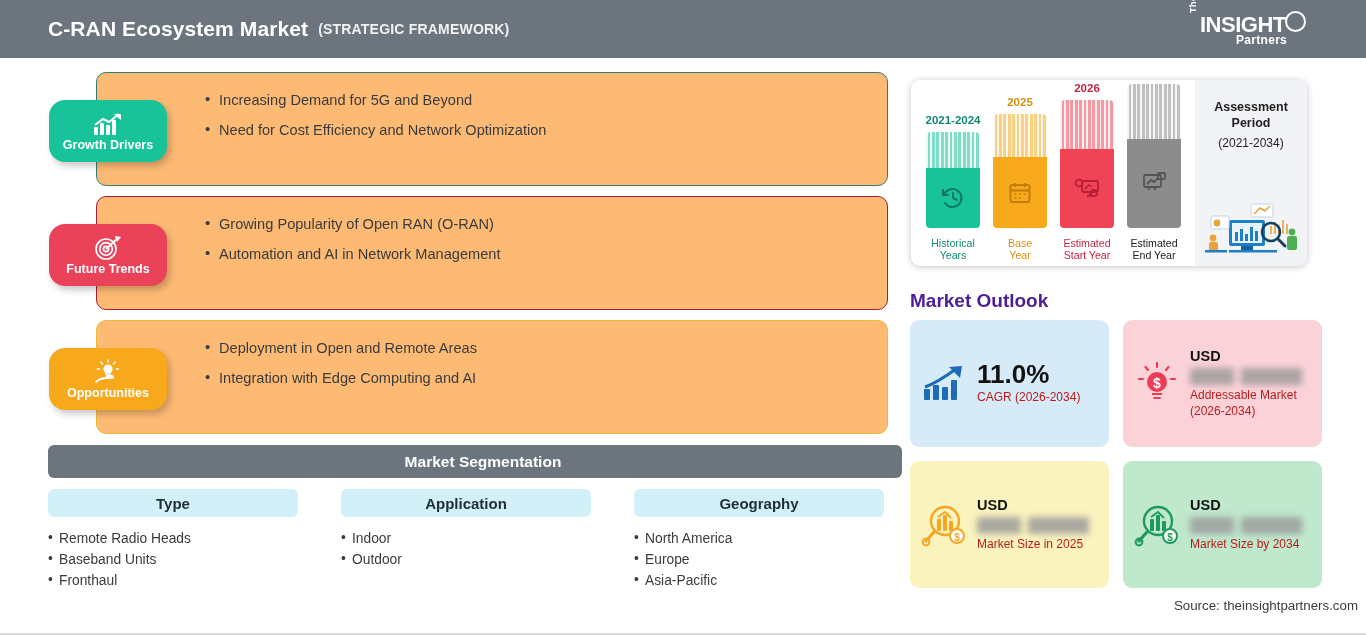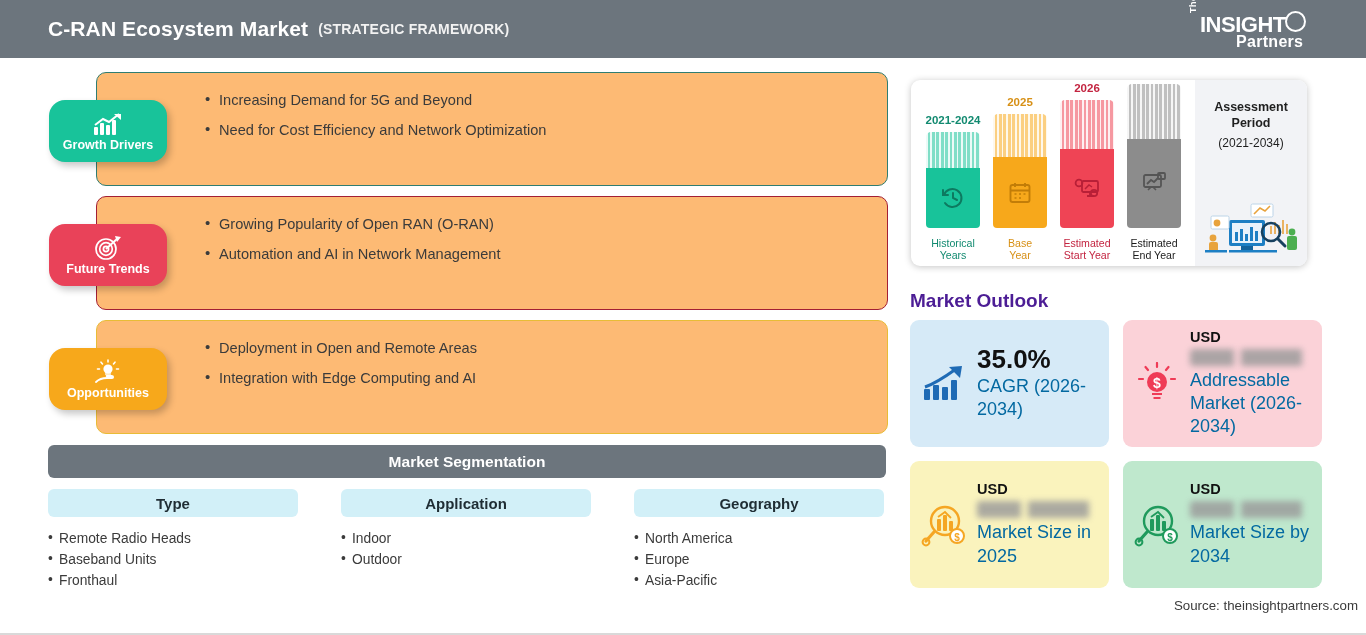--- a/index.html
+++ b/index.html
@@ -7,21 +7,21 @@
   .page{position:absolute;inset:0;background:#fff;border-bottom:2px solid #d9d9d9;}
 
   
   .header{position:absolute;left:0;top:0;width:1366px;height:58px;background:#6c757d;}
   .header-inner{position:absolute;left:48px;top:0;height:58px;display:flex;align-items:center;gap:10px;}
   .h-title{font-size:21px;font-weight:bold;color:#ffffff;letter-spacing:.1px;}
   .h-sub{font-size:14px;font-weight:bold;color:#f2f2f2;letter-spacing:.2px;}
   .logo{position:absolute;right:58px;top:9px;width:120px;height:42px;color:#fff;}
   .logo .the{position:absolute;left:0;top:4px;font-size:9px;font-weight:bold;transform:rotate(-90deg);transform-origin:left top;letter-spacing:.5px;}
   .logo .ins{position:absolute;left:12px;top:3px;font-size:22px;font-weight:bold;letter-spacing:-.5px;font-family:"Liberation Sans",sans-serif;}
-  .logo .ptn{position:absolute;left:48px;top:24px;font-size:16px;font-weight:bold;letter-spacing:.3px;}
+  .logo .ptn{position:absolute;left:48px;top:24px;font-size:12px;font-weight:bold;letter-spacing:.3px;}
   .logo .ring{position:absolute;right:2px;top:2px;width:17px;height:17px;border:2.5px solid #fff;border-radius:50%;}
 
   
   .left{position:absolute;left:0;top:58px;width:900px;height:577px;}
 
   .drow{position:absolute;left:96px;width:790px;border:1.4px solid #2f7d72;border-radius:10px;background:#fdba74;}
   .drow.r1{top:14px;height:112px;border-color:#2f7d72;}
   .drow.r2{top:138px;height:112px;border-color:#a31f34;}
   .drow.r3{top:262px;height:112px;border-color:#e8bc36;}
 
@@ -34,21 +34,21 @@
   .badge-ico{height:26px;display:flex;align-items:flex-end;justify-content:center;}
   .badge-lbl{font-size:12.5px;font-weight:bold;color:#fff;margin-top:2px;line-height:1;}
 
   .bullets{position:absolute;left:108px;top:18px;right:14px;}
   .bullets li{font-size:14.6px;color:#3b3b3b;line-height:1.25;margin-bottom:12px;list-style:none;position:relative;padding-left:14px;}
   .bullets li:before{content:"•";position:absolute;left:0;top:-1px;color:#3b3b3b;font-size:15px;}
   .bullets{margin:0;padding:0;}
 
   
   .segbar{position:absolute;left:48px;top:387px;width:838px;height:33px;background:#6c757d;border-radius:6px;
-          display:flex;align-items:center;justify-content:center;}
+          display:flex;align-items:center;justify-content:center;padding-left:16px;}
   .segbar span{color:#fff;font-size:15.5px;font-weight:bold;}
   .segcols{position:absolute;left:48px;top:431px;width:838px;display:flex;gap:43px;}
   .segcol{width:250px;}
   .seghead{height:28px;background:#d2f0f8;border-radius:6px;display:flex;align-items:center;justify-content:center;}
   .seghead span{font-size:15px;font-weight:bold;color:#1f2d34;}
   .seglist{margin:12px 0 0 0;padding:0;}
   .seglist li{list-style:none;font-size:13.8px;color:#3b3b3b;line-height:1.52;position:relative;padding-left:11px;}
   .seglist li:before{content:"•";position:absolute;left:0;top:-1px;}
 
   
@@ -73,21 +73,21 @@
   .outlook{position:absolute;left:10px;top:232px;font-size:19px;font-weight:bold;color:#4c1d95;}
   .cards{position:absolute;left:10px;top:262px;width:412px;display:flex;flex-wrap:wrap;gap:14px;}
   .card{width:199px;height:127px;border-radius:9px;display:flex;align-items:center;gap:9px;padding:0 10px;box-sizing:border-box;}
   .card.c1{background:#d6eaf7;}
   .card.c2{background:#fbd2d8;}
   .card.c3{background:#faf3bd;}
   .card.c4{background:#bfe8cd;}
   .card-ico{flex:0 0 auto;width:48px;display:flex;align-items:center;justify-content:center;}
   .card-txt{flex:1 1 auto;}
   .big{font-size:26px;font-weight:bold;color:#111;line-height:1.05;}
-  .sub{font-size:18px;color:#0369a1;line-height:1.28;margin-top:2px;}
+  .sub{font-size:12px;color:#b91c1c;line-height:1.28;margin-top:2px;}
   .usd{font-size:14.5px;font-weight:bold;color:#111;}
   .blur{height:17px;margin:4px 0 3px 0;border-radius:3px;
         background:linear-gradient(90deg,#9a9a9a 0 36%,transparent 36% 42%,#9a9a9a 42% 92%,transparent 92%);
         filter:blur(3.2px);opacity:.82;}
   .source{position:absolute;right:8px;top:540px;font-size:13.3px;color:#3b3b3b;}
 </style>
 </head>
 <body>
 
 <div class="page">
@@ -348,21 +348,21 @@
             <rect x="2" y="24" width="6" height="11" rx="1"></rect>
                 <rect x="11" y="20" width="6" height="15" rx="1"></rect>
             <rect x="20" y="22" width="6" height="13" rx="1"></rect>
                 <rect x="29" y="15" width="6" height="20" rx="1"></rect>
             <path d="M3 22 C12 19, 20 14, 34 4" stroke="#1f6bb5" stroke-width="3" fill="none"></path>
             <path d="M27 2 L40 1 L38 13 Z"></path>
               </g>
             </svg>
         </div>
         <div class="card-txt">
-          <div class="big">35.0%</div>
+          <div class="big">11.0%</div>
           <div class="sub">CAGR (2026-2034)</div>
         </div>
       </div>
 
       <div class="card c2">
         <div class="card-ico">
           <svg width="42" height="44" viewBox="0 0 42 44">
               <g stroke="#ef3b56" stroke-width="2.2" stroke-linecap="round" fill="none">
             <path d="M21 5V1M12 8L9.5 5M30 8l2.5-3M7 17H3M35 17h4"></path>
               </g>

